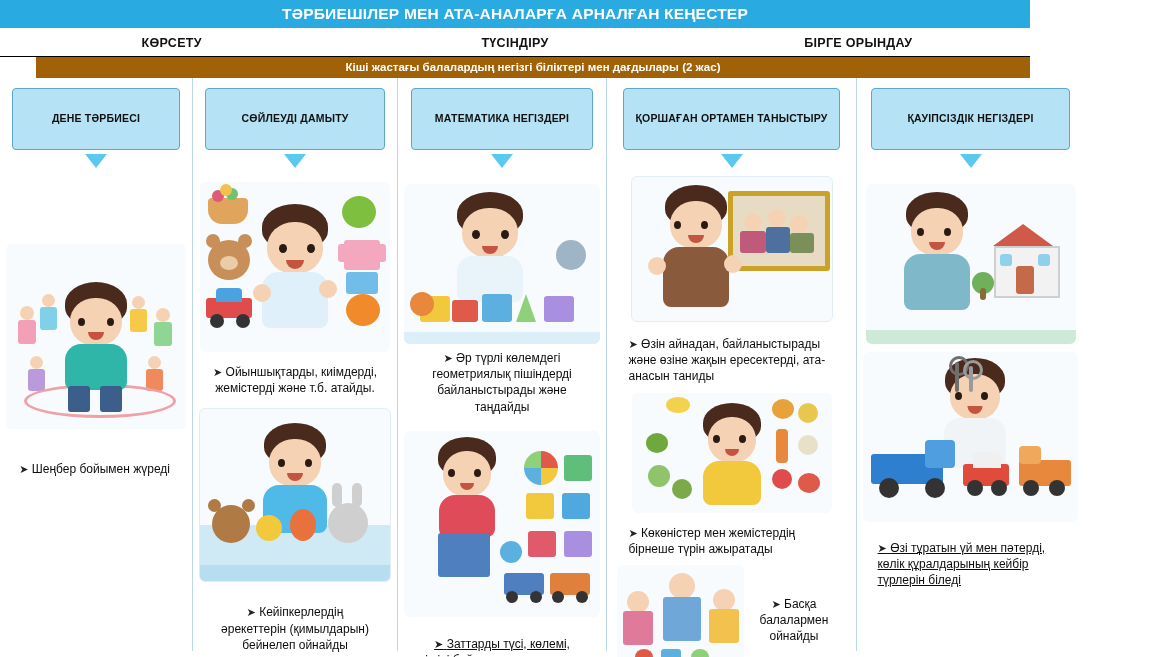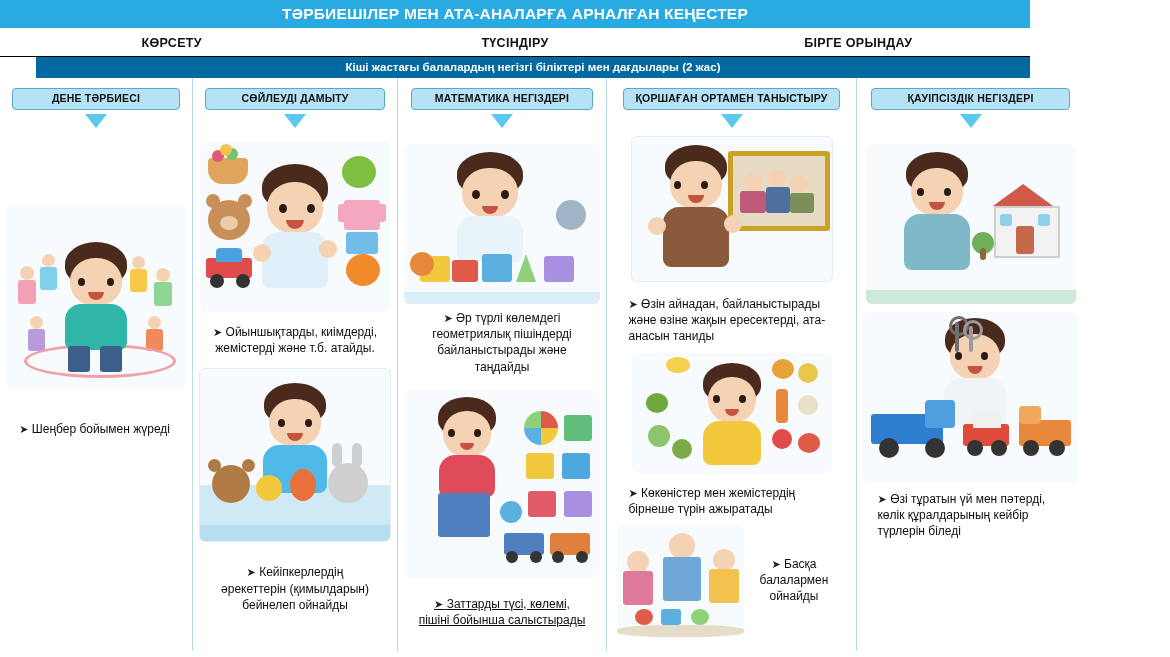--- a/index.html
+++ b/index.html
@@ -40,21 +40,21 @@
   .pillar {
     flex: 1 1 0;
     text-align: center;
     font-size: 12.5px;
     font-weight: bold;
     color: #111111;
     padding: 6px 0 6px 0;
     letter-spacing: 0.3px;
   }
   .subtitle-bar {
-    background: #0369a1;
+    background: #a16207;
     color: #ffffff;
     text-align: center;
     font-size: 11.5px;
     font-weight: bold;
     padding: 4px 0 5px 0;
     margin-left: 36px;
   }
 
   
   .columns {
@@ -79,21 +79,21 @@
   .col-4 { width: 260px; }
 
   .col-head {
     background: #b5e3f5;
     border: 1px solid #5aa9c9;
     border-radius: 4px;
     color: #101010;
     font-size: 10.5px;
     font-weight: bold;
     text-align: center;
-    padding: 3px 6px;
+    padding: 23px 6px;
     width: 86%;
     line-height: 1.25;
     letter-spacing: 0.2px;
     min-height: 14px;
   }
   .arrow-down {
     width: 0; height: 0;
     border-left: 11px solid transparent;
     border-right: 11px solid transparent;
     border-top: 14px solid #5bc8ef;
@@ -540,21 +540,21 @@
           <div class="sq" style="left:110px;top:100px;width:28px;height:16px;background:#f0f0f0;border-radius:5px 5px 0 0;"></div>
           <div class="blob" style="left:104px;top:128px;width:16px;height:16px;background:#333;"></div>
           <div class="blob" style="left:128px;top:128px;width:16px;height:16px;background:#333;"></div>
 
           <div class="sq" style="left:156px;top:108px;width:52px;height:26px;background:#e8883c;"></div>
           <div class="sq" style="left:156px;top:94px;width:22px;height:18px;background:#f0a85c;border-radius:4px;"></div>
           <div class="blob" style="left:160px;top:128px;width:16px;height:16px;background:#333;"></div>
           <div class="blob" style="left:186px;top:128px;width:16px;height:16px;background:#333;"></div>
         </div>
 
-        <div class="bullet left" style="margin-top:3px;">
+        <div class="bullet left" style="margin-top:12px;text-decoration:underline;">
           <span class="mark">➤</span>
           <span>Өзі тұратын үй мен пәтерді, көлік құралдарының кейбір түрлерін біледі</span>
         </div>
 
       </div>
     </div>
 
   </div>
 </div>
 

